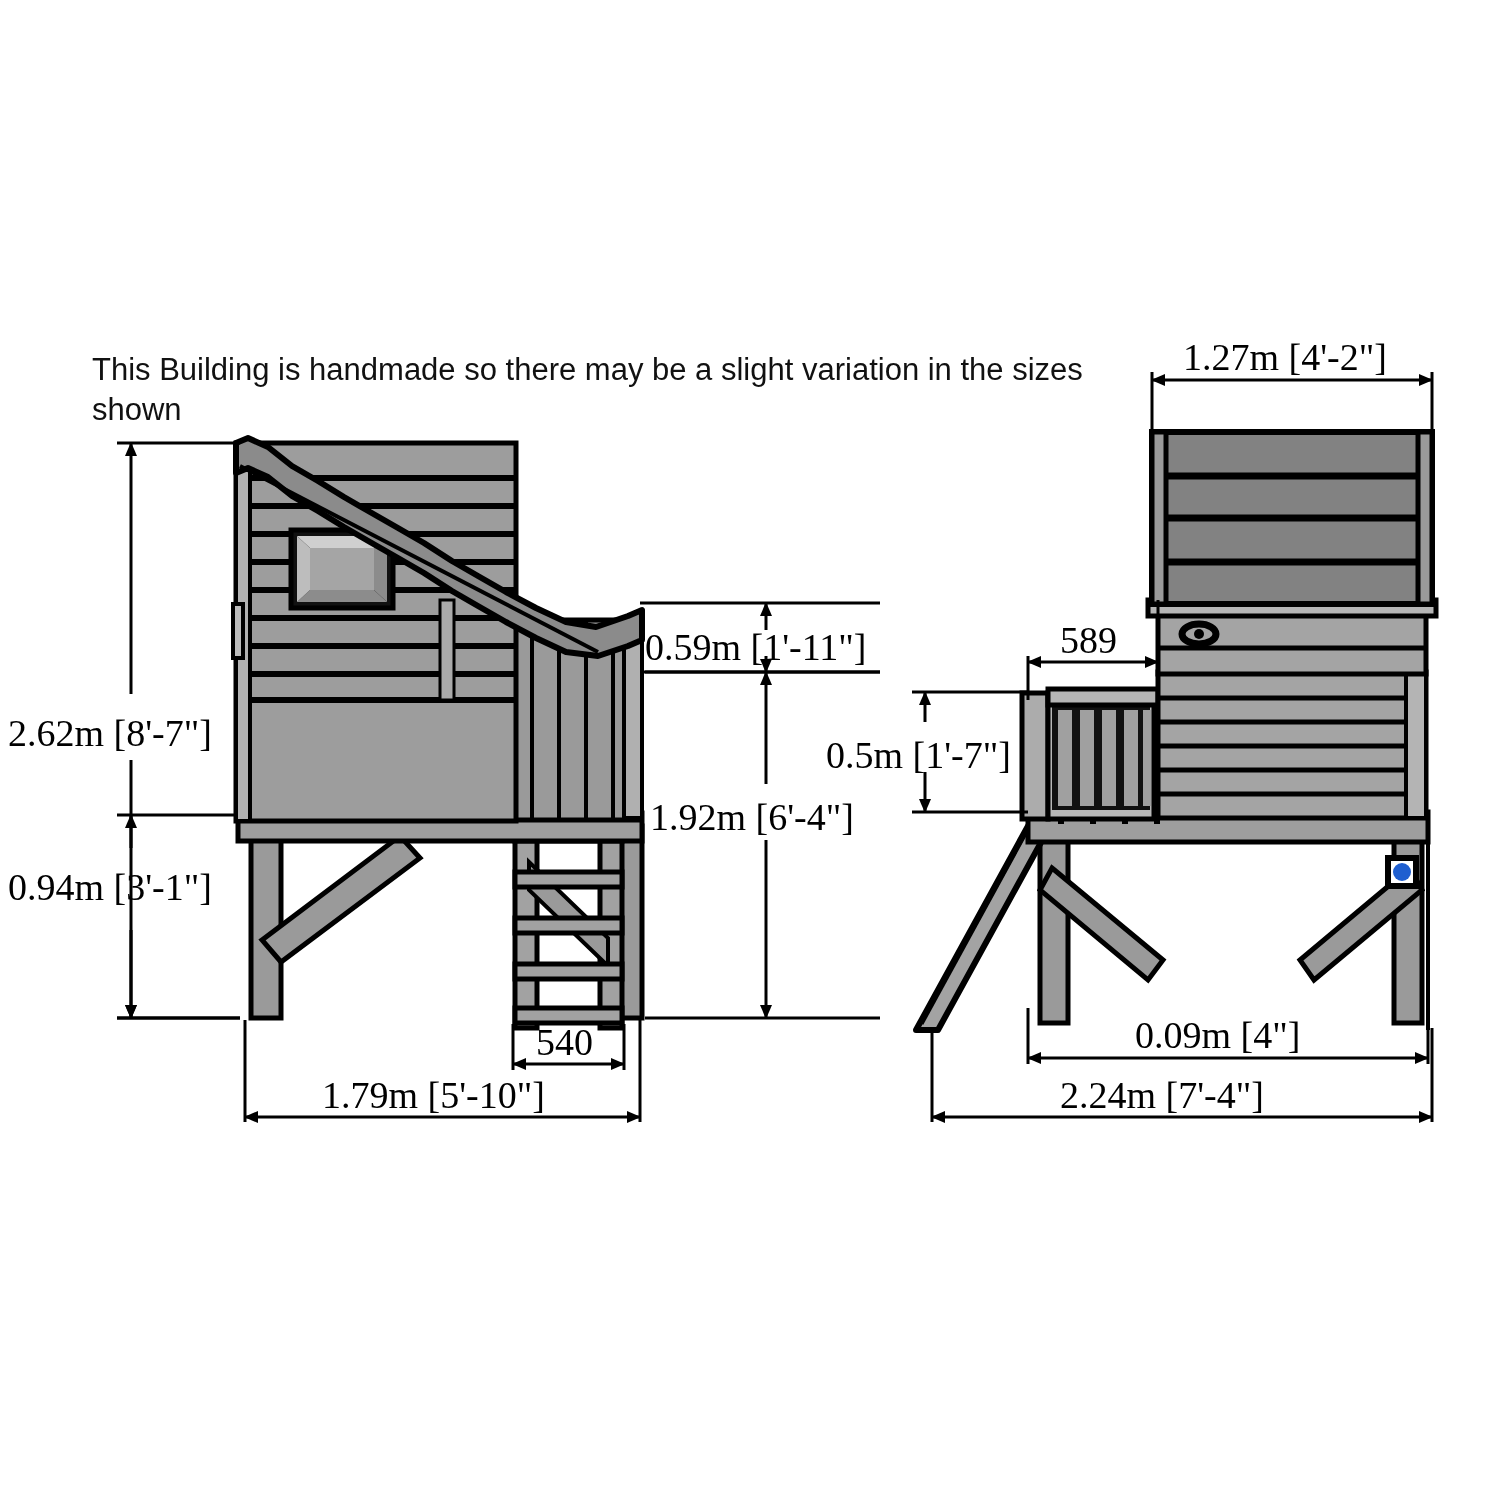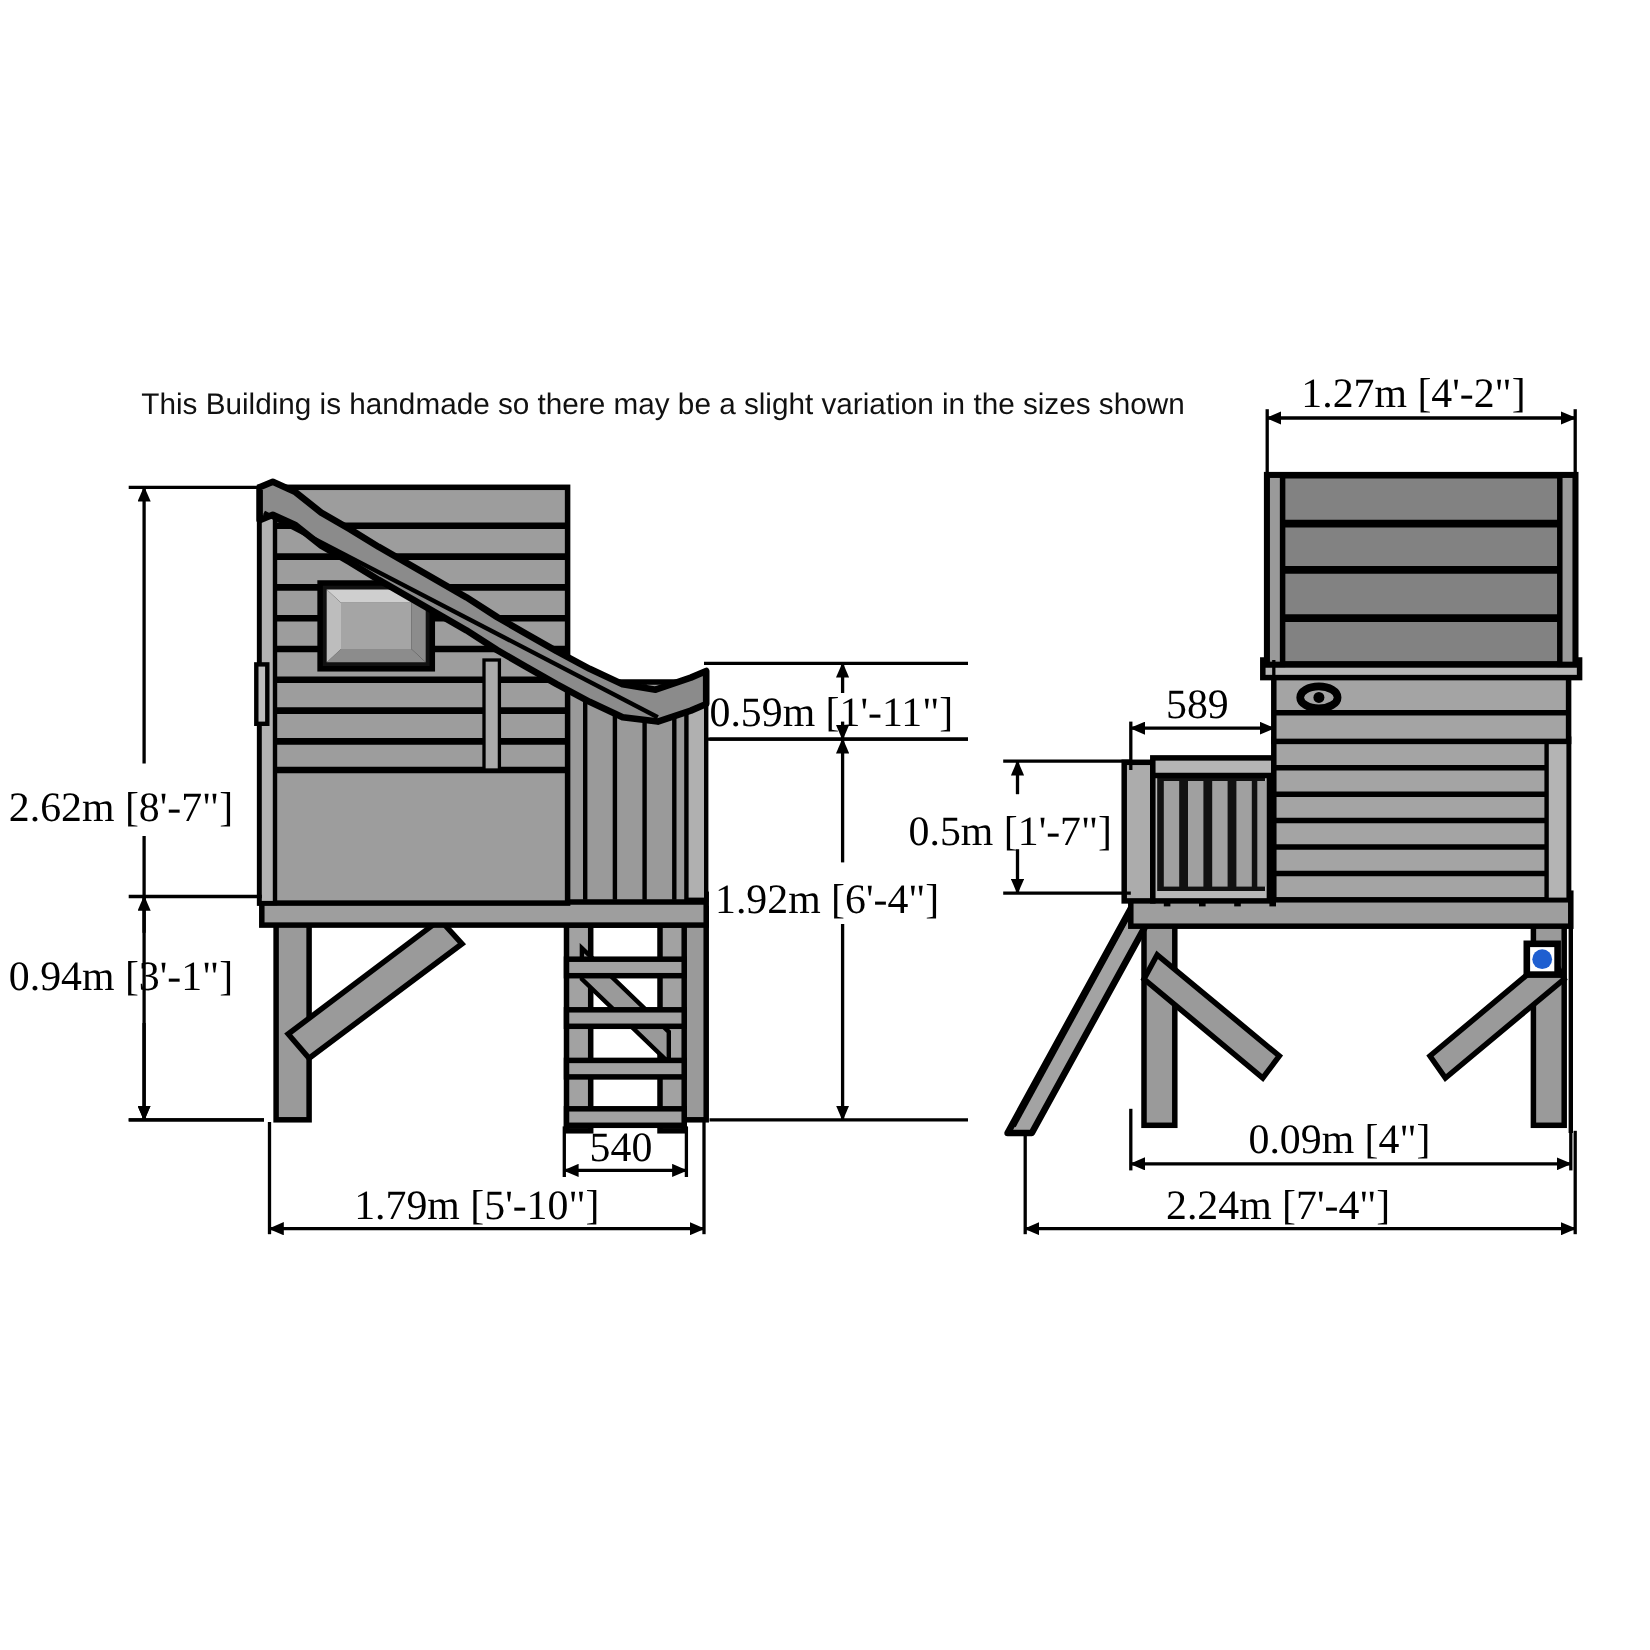--- a/index.html
+++ b/index.html
@@ -2,24 +2,24 @@
 <html><head>
 <meta charset="utf-8">
 <style>
   html,body{margin:0;padding:0;background:#ffffff;}
   body{width:1500px;height:1500px;overflow:hidden;
        font-family:"Liberation Serif", serif;}
   #stage{position:relative;width:1500px;height:1500px;background:#fff;}
   svg{display:block;}
   .note{
     position:absolute;
-    left:67px; top:350px; width:1010px;
-    text-align:right;
+    left:92px; top:350px; width:1010px;
+    text-align:left;
     font-family:"Liberation Sans", sans-serif;
-    font-size:27px;
+    font-size:31px;
     line-height:1.28;
     color:#111;
     white-space:pre-line;
   }
   .dimtxt{
     font-family:"Liberation Serif", serif;
     font-size:38px;
     fill:#000;
   }
 </style>

